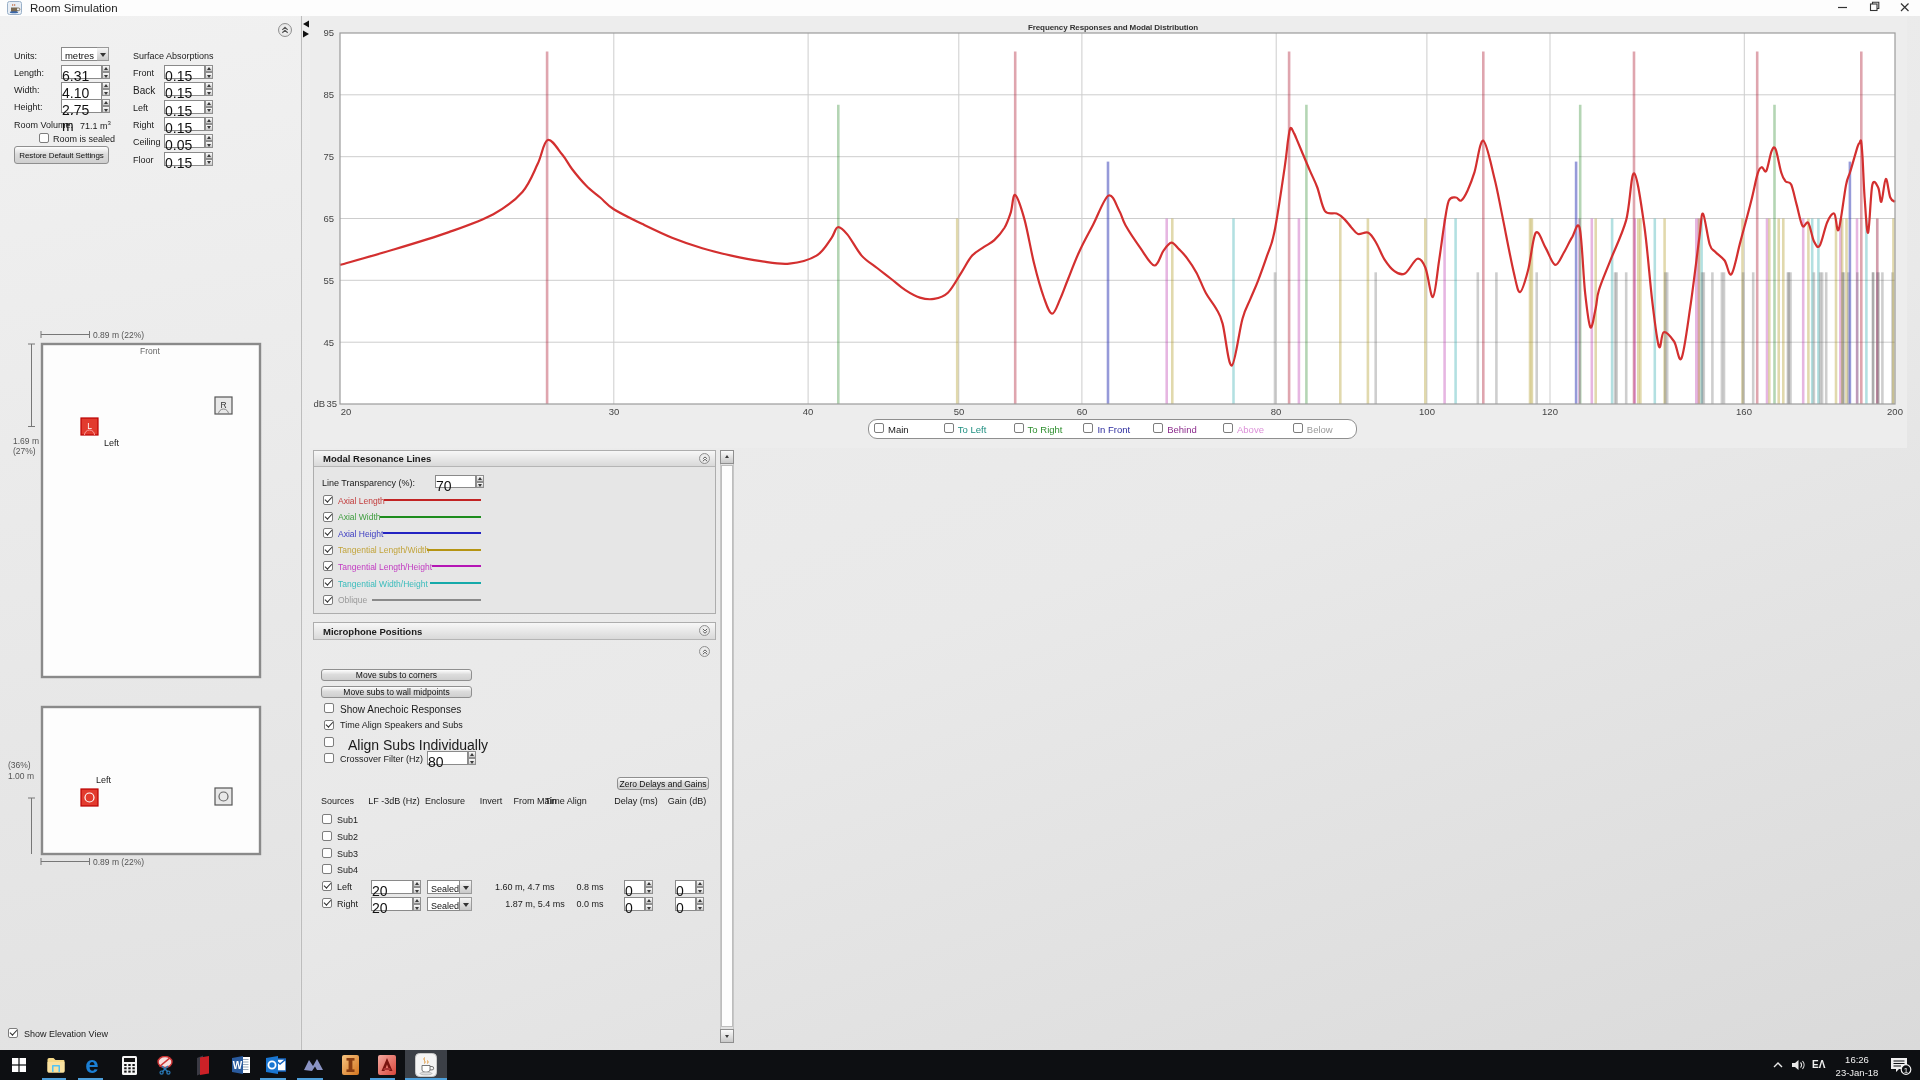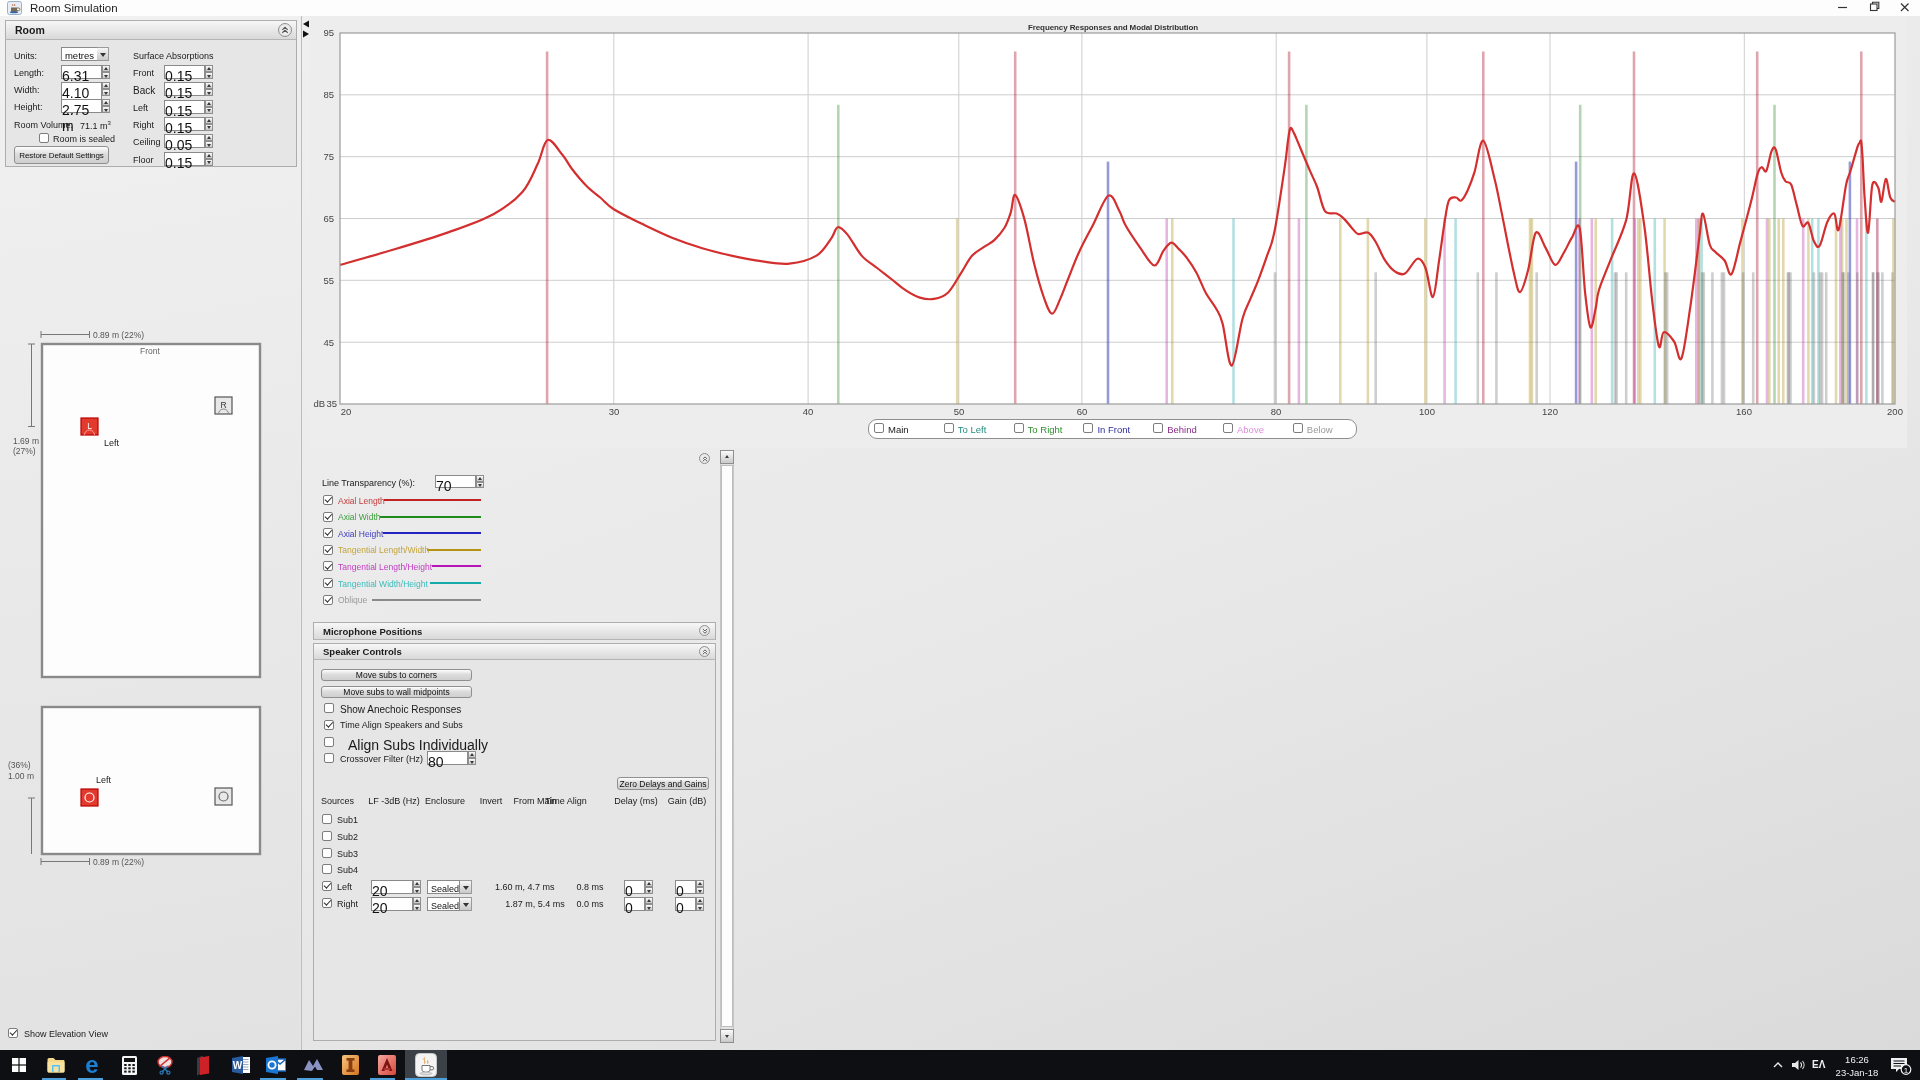--- a/index.html
+++ b/index.html
@@ -34,23 +34,20 @@
 </svg>
 <div class="abs" style="left:30px;top:2px;font-size:11.5px;color:#222">Room Simulation</div>
 <svg class="abs" style="left:1830px;top:0px" width="90" height="15" viewBox="0 0 90 15">
       <line x1="8" y1="7.5" x2="17" y2="7.5" stroke="#333" stroke-width="1.2"></line>
       <rect x="40.5" y="4" width="6.5" height="6.5" fill="none" stroke="#333" stroke-width="1.1"></rect>
       <path d="M42.5 4 v-1.8 h6.3 v6.3 h-1.8" fill="none" stroke="#333" stroke-width="1.1"></path>
       <path d="M71 3.5 l7.5 7.5 M78.5 3.5 l-7.5 7.5" stroke="#333" stroke-width="1.2"></path>
     </svg>
 <div class="abs" id="content">
 <div class="abs" id="leftpane">
-<div class="abs panel" style="left:5px;top:4px;width:292px;height:147px">
-          <div class="abs phead" style="height:19px;line-height:19px;font-size:10.5px">Room</div>
-        </div>
 <div class="abs pbtn" style="left:278px;top:7px;width:14px;height:14px"></div>
 <svg class="abs" style="left:280px;top:9px" width="10" height="10" viewBox="0 0 10 10">
           <path d="M2.3 4.9 L5 2.4 L7.7 4.9 M2.3 7.8 L5 5.3 L7.7 7.8" fill="none" stroke="#555" stroke-width="1.2"></path>
         </svg>
 <div class="abs lab" style="left:14px;top:35px;font-size:9px;color:#1a1a1a">Units:</div>
 <div class="abs combo" style="left:61px;top:31px;width:37px;height:14px;padding:2px 3px 0 0;text-align:right">metres</div>
 <div class="abs cmbtn" style="left:97px;top:31px;width:12px;height:14px">
           <div class="abs ctri" style="left:2.5px;top:5px"></div>
         </div>
 <div class="abs lab" style="left:14px;top:52px;font-size:9px;color:#1a1a1a">Length:</div>
@@ -306,20 +303,23 @@
 <div class="abs cb" style="left:1013.6px;top:407px"></div>
 <div class="abs lab" style="left:1027.6px;top:407.5px;font-size:9.5px;color:#2e8f2e">To Right</div>
 <div class="abs cb" style="left:1083.4px;top:407px"></div>
 <div class="abs lab" style="left:1097.4px;top:407.5px;font-size:9.5px;color:#2d2d9e">In Front</div>
 <div class="abs cb" style="left:1153.2px;top:407px"></div>
 <div class="abs lab" style="left:1167.2px;top:407.5px;font-size:9.5px;color:#8d2d8d">Behind</div>
 <div class="abs cb" style="left:1223.0px;top:407px"></div>
 <div class="abs lab" style="left:1237.0px;top:407.5px;font-size:9.5px;color:#dc8fd8">Above</div>
 <div class="abs cb" style="left:1292.8px;top:407px"></div>
 <div class="abs lab" style="left:1306.8px;top:407.5px;font-size:9.5px;color:#9b9b9b">Below</div>
+<div class="abs panel" style="left:313px;top:434px;width:403px;height:164px">
+        <div class="abs phead">Modal Resonance Lines</div>
+      </div>
 <div class="abs pbtn" style="left:699px;top:437px"></div>
       <svg class="abs" style="left:700.5px;top:438.5px" width="8" height="8" viewBox="0 0 10 10">
         <path d="M2.3 4.9 L5 2.4 L7.7 4.9 M2.3 7.8 L5 5.3 L7.7 7.8" fill="none" stroke="#555" stroke-width="1.2"></path>
       </svg>
 <div class="abs lab" style="left:322px;top:462px;font-size:9px;color:#1a1a1a">Line Transparency (%):</div>
 <div class="abs field" style="left:435px;top:459px;width:41px;height:13px;padding:2px 3px 0 0">70</div>
       <div class="abs sbtn" style="left:476px;top:459px;width:8px;height:6.5px">
         <div class="abs tri-u"></div>
       </div>
       <div class="abs sbtn" style="left:476px;top:465.5px;width:8px;height:6.5px">
@@ -346,23 +346,20 @@
 <div class="abs cb c" style="left:323px;top:578.6px"></div>
 <div class="abs lab" style="left:338px;top:579.1px;font-size:8.5px;color:#999999">Oblique</div>
 <div class="abs" style="left:372px;top:582.6px;width:109px;height:2px;background:#8a8a8a"></div>
 <div class="abs panel" style="left:313px;top:606px;width:403px;height:18px">
         <div class="abs phead" style="height:17px;line-height:17px">Microphone Positions</div>
       </div>
 <div class="abs pbtn" style="left:699px;top:609px"></div>
       <svg class="abs" style="left:700.5px;top:610.5px" width="8" height="8" viewBox="0 0 10 10">
         <path d="M2.3 2.4 L5 4.9 L7.7 2.4 M2.3 5.3 L5 7.8 L7.7 5.3" fill="none" stroke="#555" stroke-width="1.2"></path>
       </svg>
-<div class="abs panel" style="left:313px;top:627px;width:403px;height:398px">
-        <div class="abs phead">Speaker Controls</div>
-      </div>
 <div class="abs pbtn" style="left:699px;top:630px"></div>
       <svg class="abs" style="left:700.5px;top:631.5px" width="8" height="8" viewBox="0 0 10 10">
         <path d="M2.3 4.9 L5 2.4 L7.7 4.9 M2.3 7.8 L5 5.3 L7.7 7.8" fill="none" stroke="#555" stroke-width="1.2"></path>
       </svg>
 <div class="abs btn" style="left:321px;top:653px;width:151px;height:12px;line-height:11px">Move subs to corners</div>
 <div class="abs btn" style="left:321px;top:670px;width:151px;height:12px;line-height:11px">Move subs to wall midpoints</div>
 <div class="abs cb" style="left:324px;top:687.0px"></div>
 <div class="abs lab" style="left:340px;top:687.5px;font-size:10px;color:#1a1a1a">Show Anechoic Responses</div>
 <div class="abs cb c" style="left:324px;top:703.8px"></div>
 <div class="abs lab" style="left:340px;top:704.3px;font-size:9px;color:#1a1a1a">Time Align Speakers and Subs</div>

